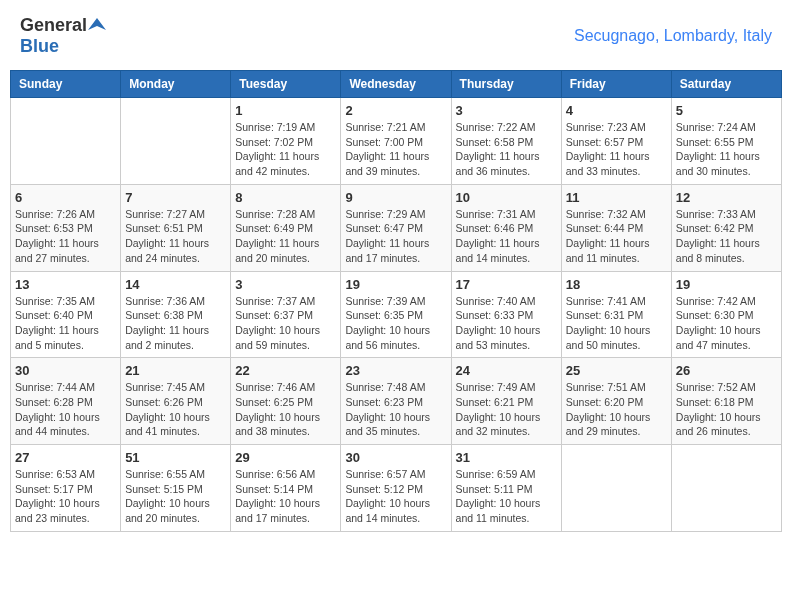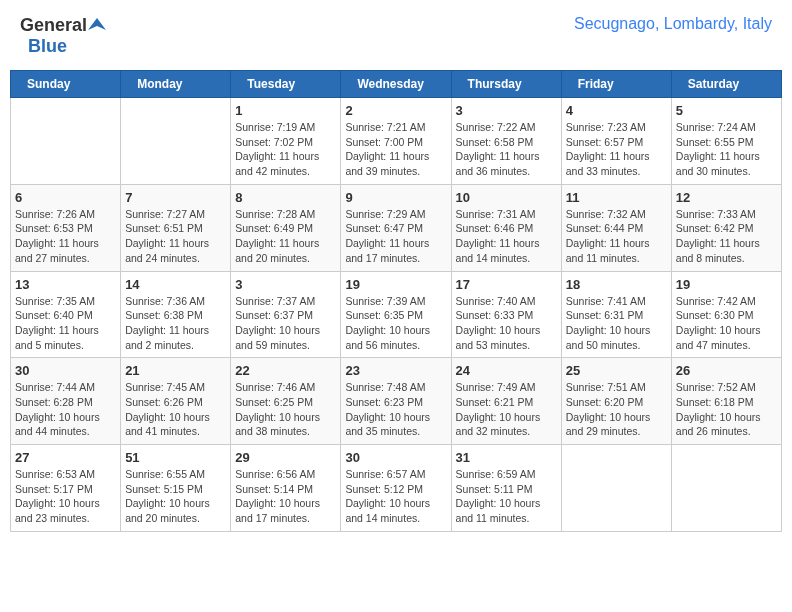--- a/index.html
+++ b/index.html
@@ -6,39 +6,38 @@
     body {
       font-family: Arial, sans-serif;
       background: #fff;
       width: 792px;
       min-height: 612px;
       padding: 10px;
     }
     .header {
       display: flex;
       justify-content: space-between;
-      align-items: flex-start;
+      align-items: center;
       margin-bottom: 8px;
       padding: 5px 10px;
     }
     .logo {
       display: flex;
       flex-direction: column;
       align-items: flex-start;
     }
     .logo-general {
       font-size: 18px;
       font-weight: bold;
       color: #333;
     }
     .logo-blue {
       font-size: 18px;
       font-weight: bold;
       color: #2a6db5;
-      margin-left: 8px;
     }
     .logo-line {
       display: flex;
       align-items: center;
     }
     .title-section {
       text-align: right;
     }
     .month-title {
       font-size: 36px;
@@ -50,21 +49,21 @@
       color: #3b82f6;
     }
     table {
       width: 100%;
       border-collapse: collapse;
       font-size: 11px;
     }
     thead tr th {
       background-color: #2a6db5;
       color: white;
-      padding: 6px 16px;
+      padding: 6px 8px;
       text-align: left;
       font-size: 12px;
       font-weight: bold;
       border: 1px solid #1a5a9a;
     }
     tbody tr td {
       border: 1px solid #ccc;
       vertical-align: top;
       padding: 5px 4px;
       width: 14.28%;

